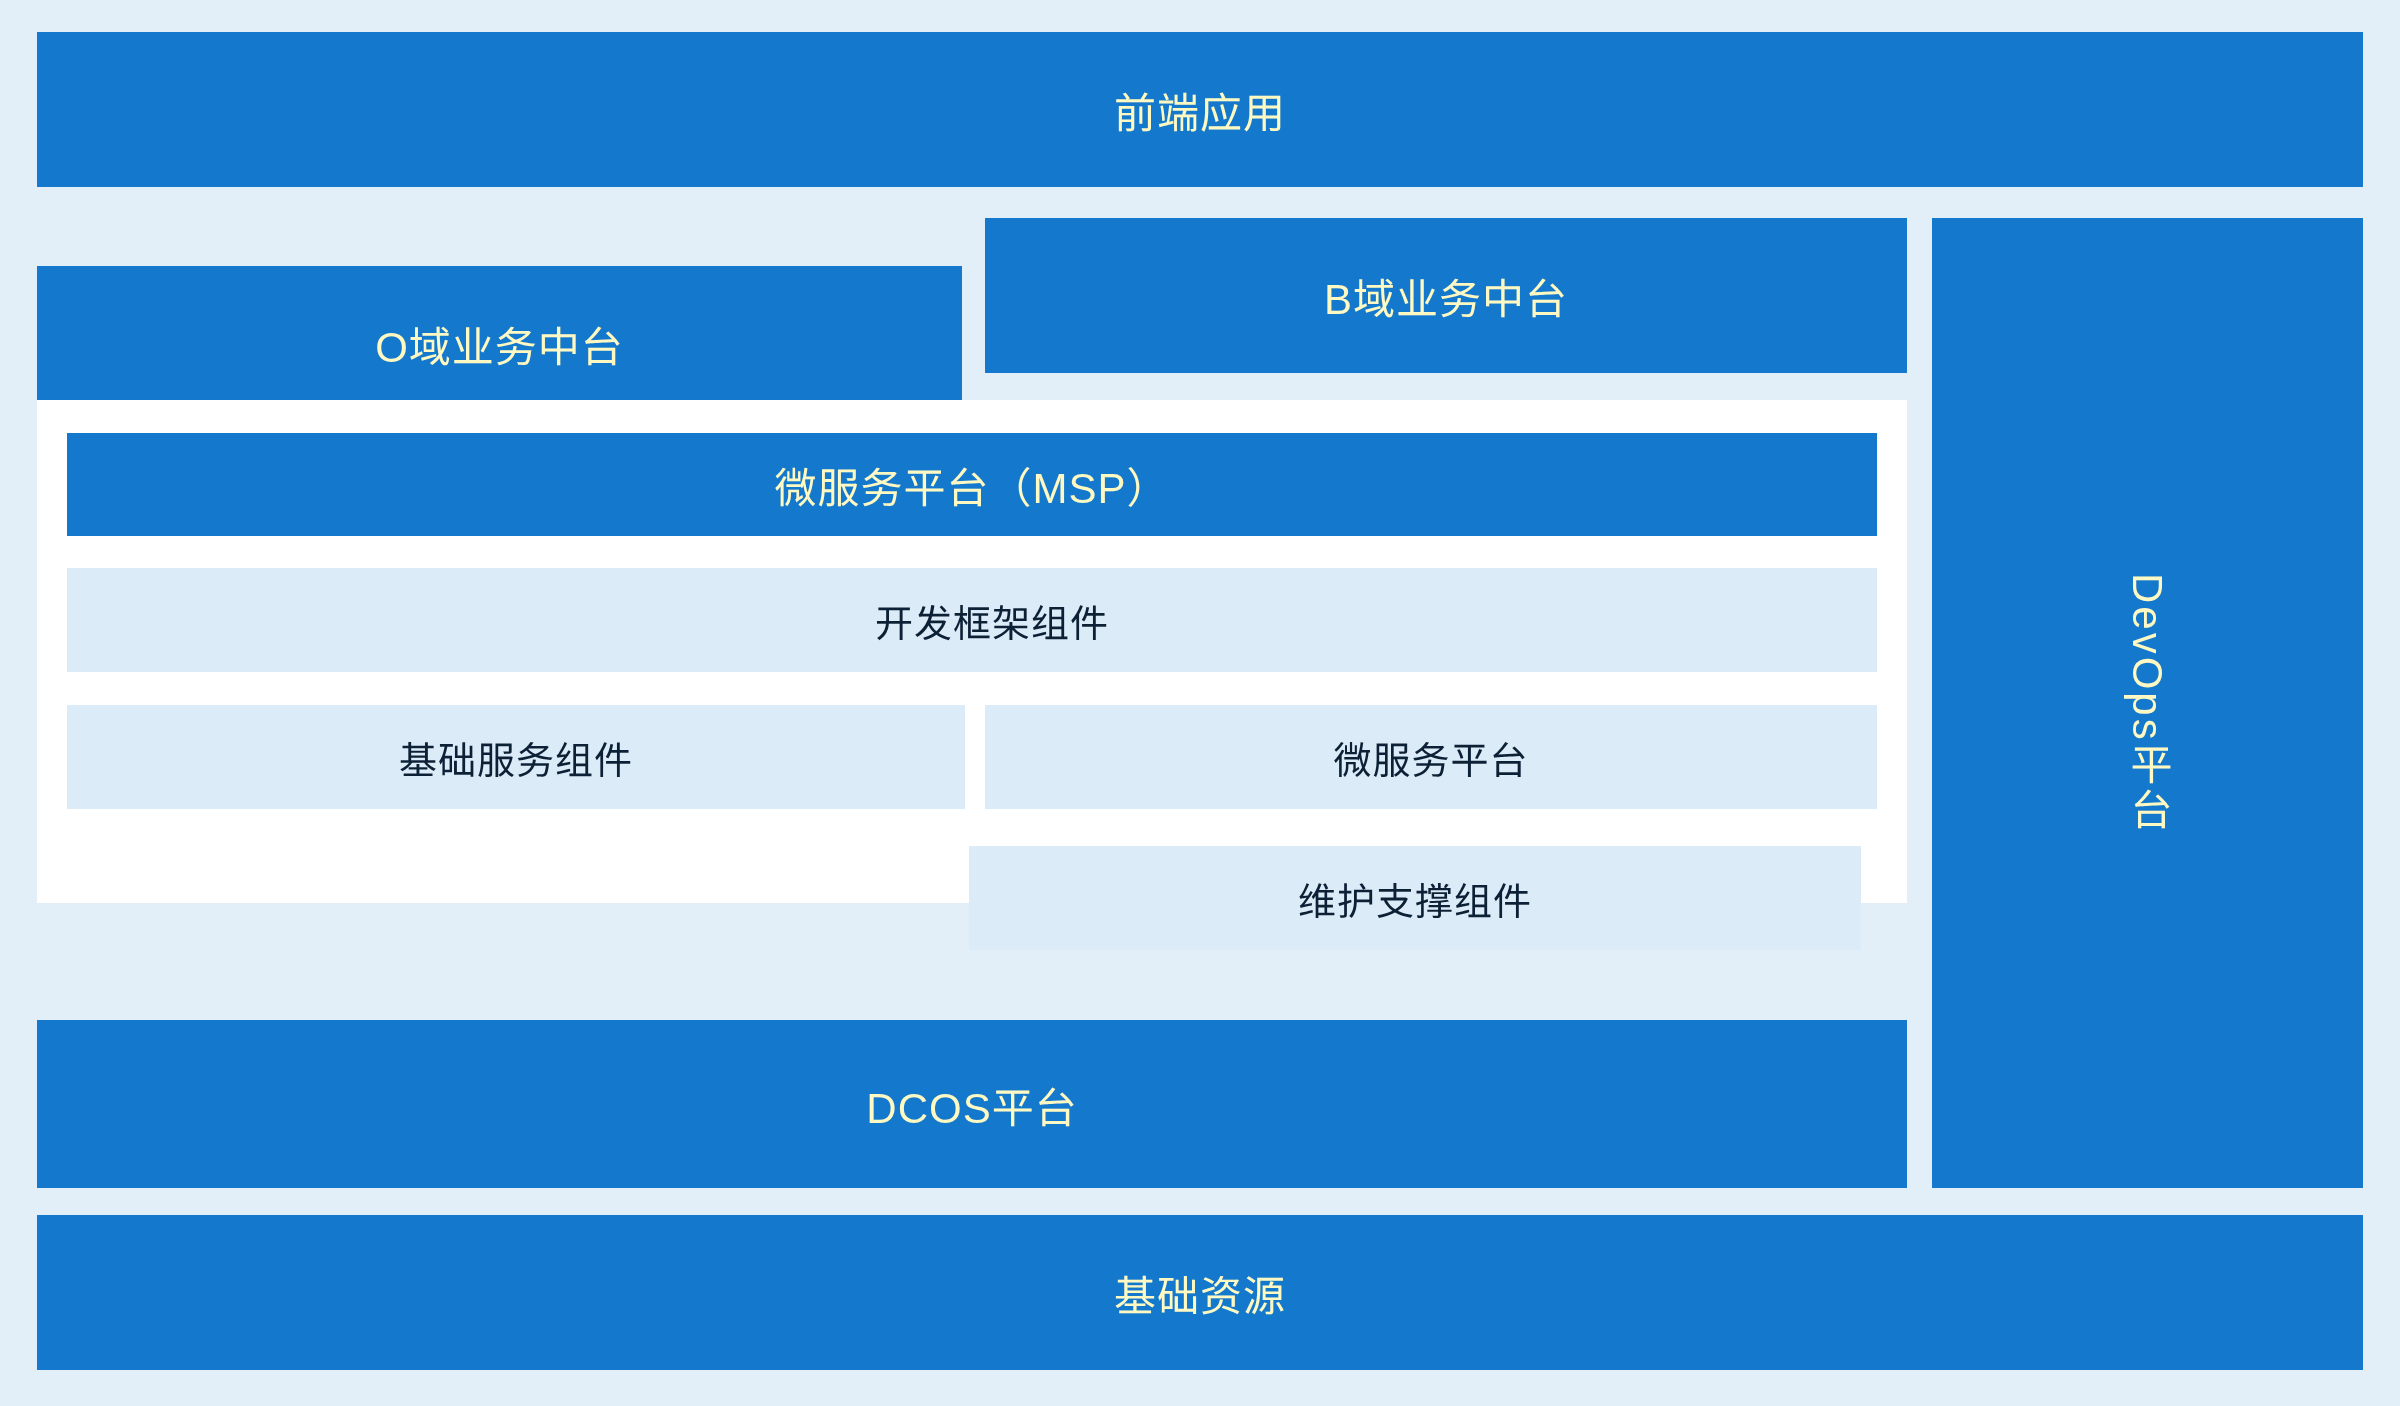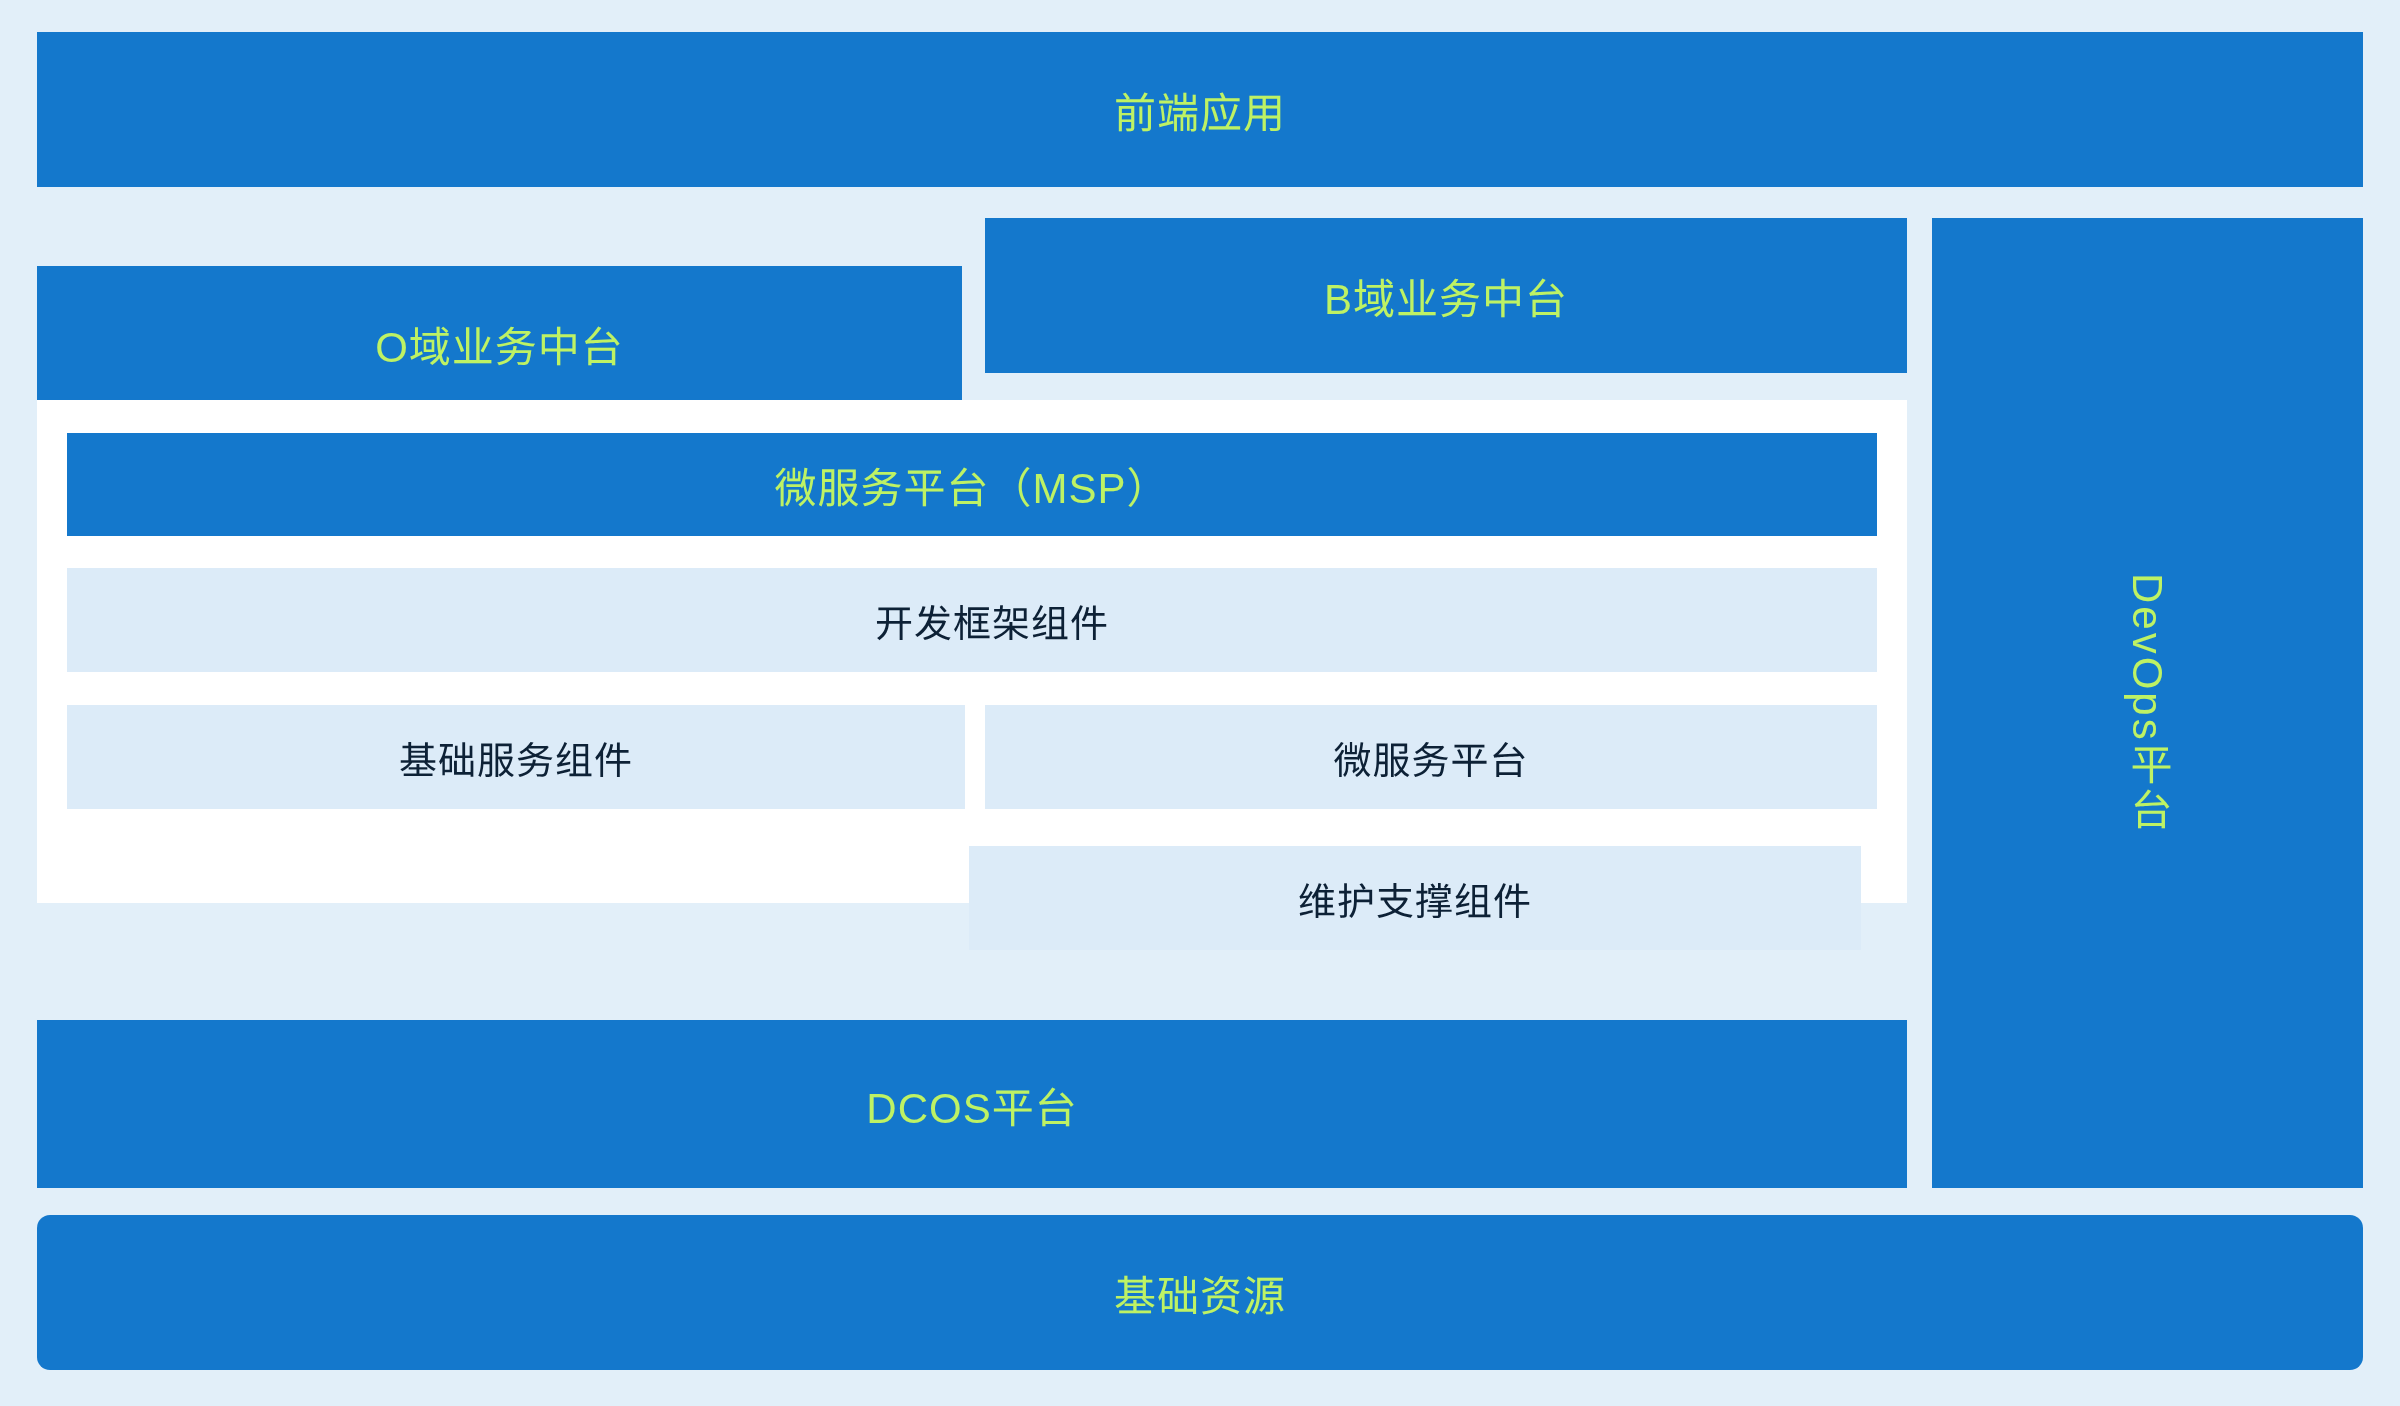--- a/index.html
+++ b/index.html
@@ -25,21 +25,21 @@
     position: absolute;
     box-sizing: border-box;
     display: flex;
     align-items: center;
     justify-content: center;
     text-align: center;
   }
 
   .blue {
     background: #1478cc;
-    color: #bef264;
+    color: #fef9c3;
     font-size: 42px;
     font-weight: 400;
     letter-spacing: 1px;
   }
 
   .light {
     background: #dcebf8;
     color: #0d2136;
     font-size: 38px;
     font-weight: 400;
@@ -141,21 +141,20 @@
     width: 1870px;
     height: 168px;
   }
 
   
   #base-resource {
     left: 37px;
     top: 1215px;
     width: 2326px;
     height: 155px;
-    border-radius: 13px;
   }
 </style>
 </head>
 <body>
 
 <div id="diagram">
 
   <div class="box blue" id="front-app">
     <span>前端应用</span>
   </div>

